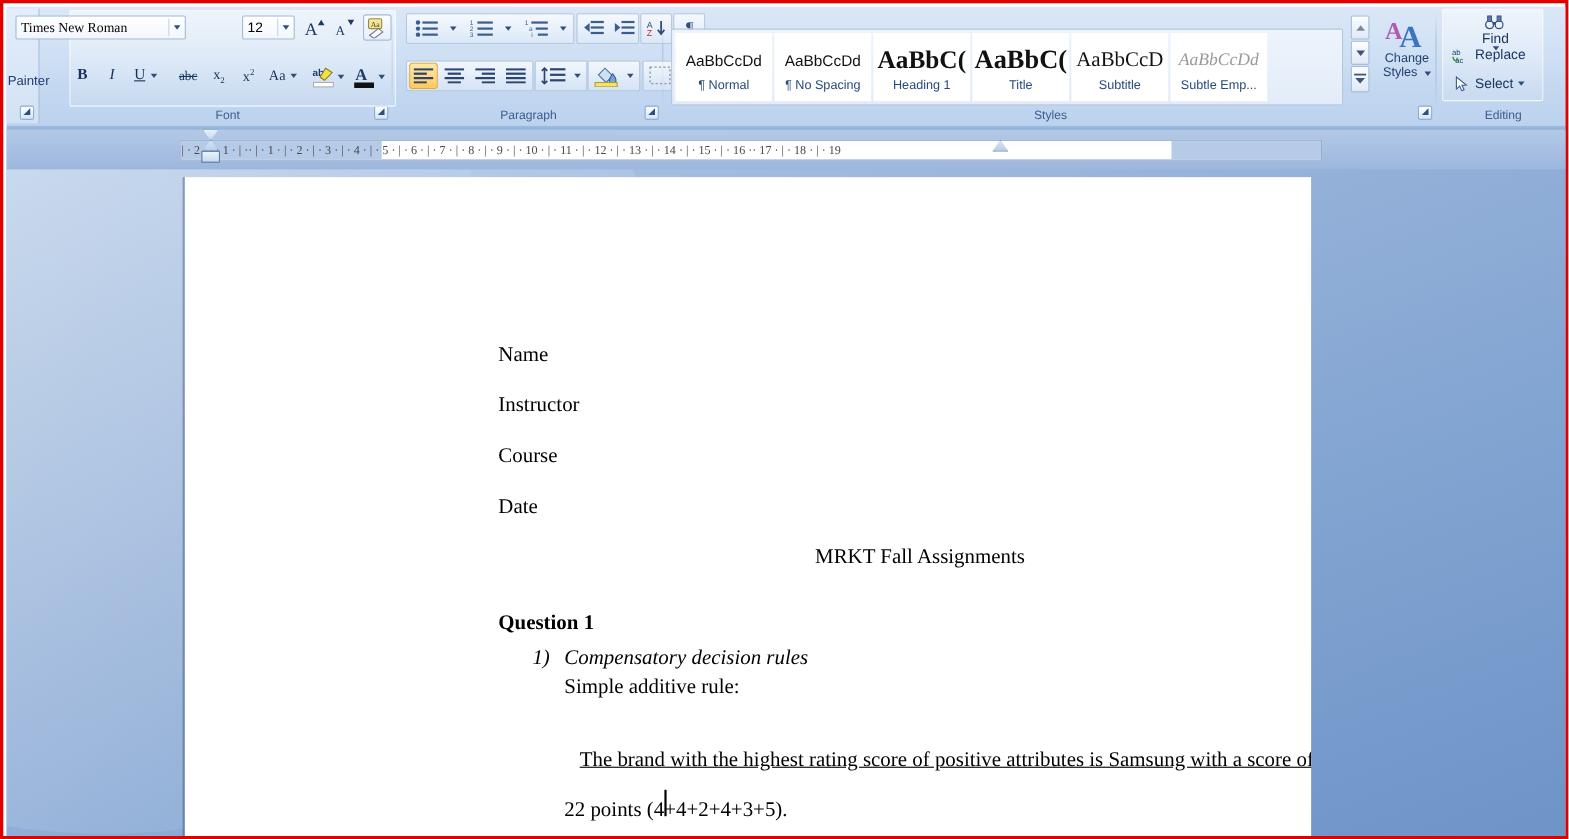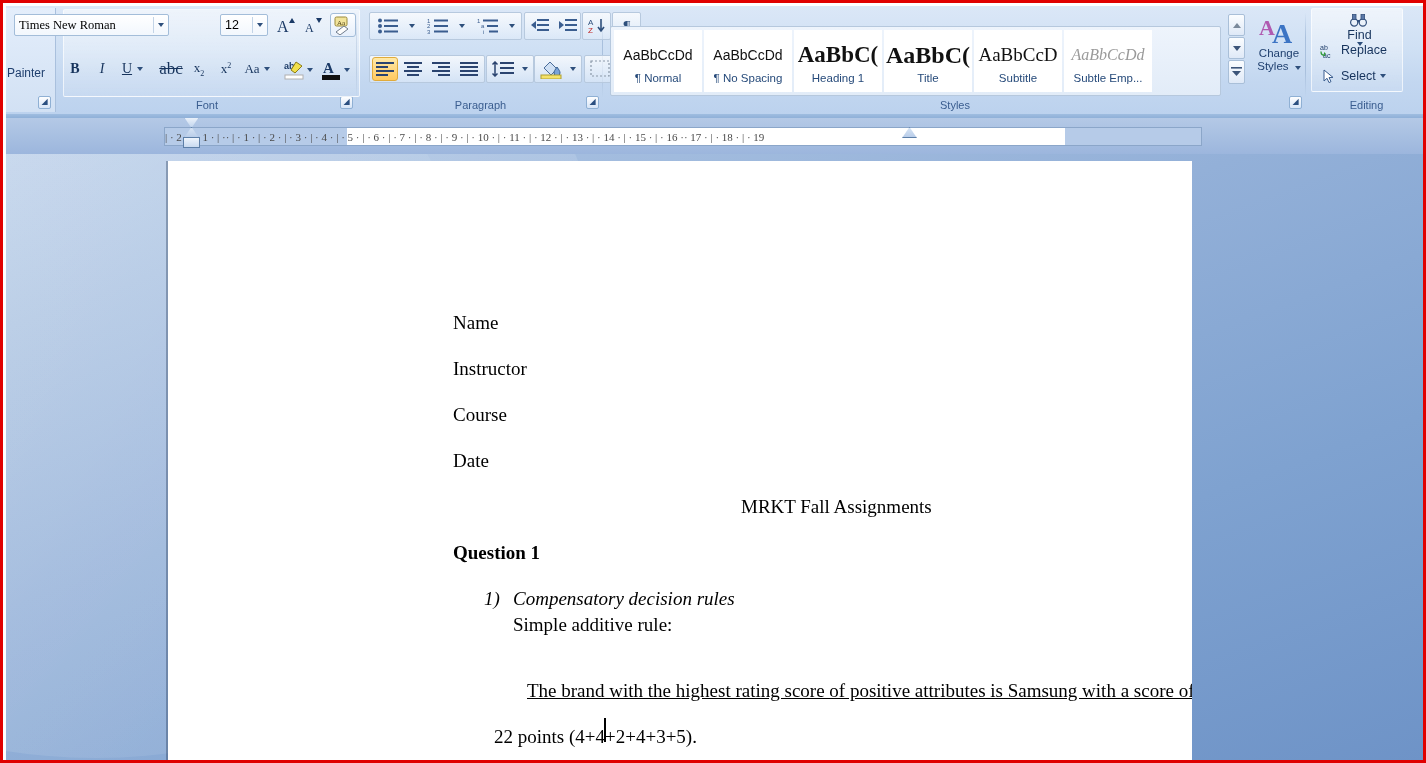--- a/index.html
+++ b/index.html
@@ -37,21 +37,21 @@
   .dlg{
     position:absolute;bottom:3px;right:4px;width:11px;height:11px;
     border:1px solid #8fb0d4;border-radius:2px;
     background:linear-gradient(to bottom,#fefeff,#d6e4f6);
     font-size:8px;color:#2b4f80;line-height:10px;text-align:center;
     cursor:pointer;
   }
   .dlg:after{content:"\25E2";}
 
   
-  #g-clip{left:0;width:50px;background:linear-gradient(to bottom,#e4eefb,#d2e1f4);border-right:1px solid #a9c0dd;text-decoration:underline;}
+  #g-clip{left:0;width:30px;background:linear-gradient(to bottom,#e4eefb,#d2e1f4);border-right:1px solid #a9c0dd;text-decoration:underline;}
   #clipPainter{position:absolute;left:1px;top:58px;font-size:12px;color:#1f3f6e;white-space:nowrap;}
 
   
   .panel{
     position:absolute;top:3px;height:88px;
     background:linear-gradient(to bottom,rgba(255,255,255,.55),rgba(255,255,255,.12));
     border:1px solid rgba(255,255,255,.65);
     border-radius:2px;box-sizing:border-box;
   }
 
@@ -98,21 +98,21 @@
   #btnStrike{left:152px;top:51px;width:26px;height:24px;}
   #btnSub{left:180px;top:51px;width:26px;height:24px;}
   #btnSup{left:207px;top:51px;width:26px;height:24px;}
   #btnCase{left:234px;top:51px;width:34px;height:24px;}
   #btnHL{left:276px;top:51px;width:32px;height:26px;}
   #btnFC{left:312px;top:51px;width:34px;height:26px;}
 
   .lblB{font-family:"Liberation Serif",serif;font-weight:bold;font-size:14px;}
   .lblI{font-family:"Liberation Serif",serif;font-style:italic;font-size:14px;}
   .lblU{font-family:"Liberation Serif",serif;font-size:14px;text-decoration:underline;}
-  .lblS{font-family:"Liberation Serif",serif;font-size:17px;text-decoration:line-through;}
+  .lblS{font-family:"Liberation Serif",serif;font-size:12px;text-decoration:line-through;}
   .lblAa{font-family:"Liberation Serif",serif;font-size:13px;}
 
   
   #g-para{left:352px;width:245px;}
   .pbtn{height:24px;}
   #pb-bullet{left:366px;top:8px;width:32px;}
   #pb-bulletdd{left:398px;top:8px;width:15px;}
   #pb-num{left:416px;top:8px;width:32px;}
   #pb-numdd{left:448px;top:8px;width:15px;}
   #pb-multi{left:466px;top:8px;width:32px;}
@@ -651,24 +651,24 @@
     </div>
 
     <div id="pageShadow"></div>
     <div id="page">
       <div id="docText">
         <div class="ln" id="l0" style="left: 285px; top: 152px;">Name</div>
         <div class="ln" id="l1" style="left: 285px; top: 198px;">Instructor</div>
         <div class="ln" id="l2" style="left: 285px; top: 244px;">Course</div>
         <div class="ln" id="l3" style="left: 285px; top: 290px;">Date</div>
         <div class="ln" id="l4" style="left: 573px; top: 336px;">MRKT Fall Assignments</div>
-        <div class="ln b" id="l5" style="left: 285px; top: 382px;">Question 1</div>
+        <div class="ln b" id="l5" style="left: 285px; top: 396px;">Question 1</div>
         <div class="ln it" id="l6" style="left: 316px; top: 428px;">1)</div>
         <div class="ln it" id="l7" style="left: 345px; top: 428px;">Compensatory decision rules</div>
         <div class="ln" id="l8" style="left: 345px; top: 454px;">Simple additive rule:</div>
         <div class="ln" id="l9" style="left: 359px; top: 520px; text-decoration: underline;">The brand with the highest rating score of positive attributes is Samsung with a score of</div>
-        <div class="ln" id="l10" style="left: 326px; top: 566px;">22 points (4+4+2+4+3+5).</div>
+        <div class="ln" id="l10" style="left: 345px; top: 566px;">22 points (4+4+2+4+3+5).</div>
 
         <div id="caret" style="left: 436px; top: 557px; height: 24px;"></div>
       </div>
     </div>
   </div>
 </div>
 
 </body></html>

